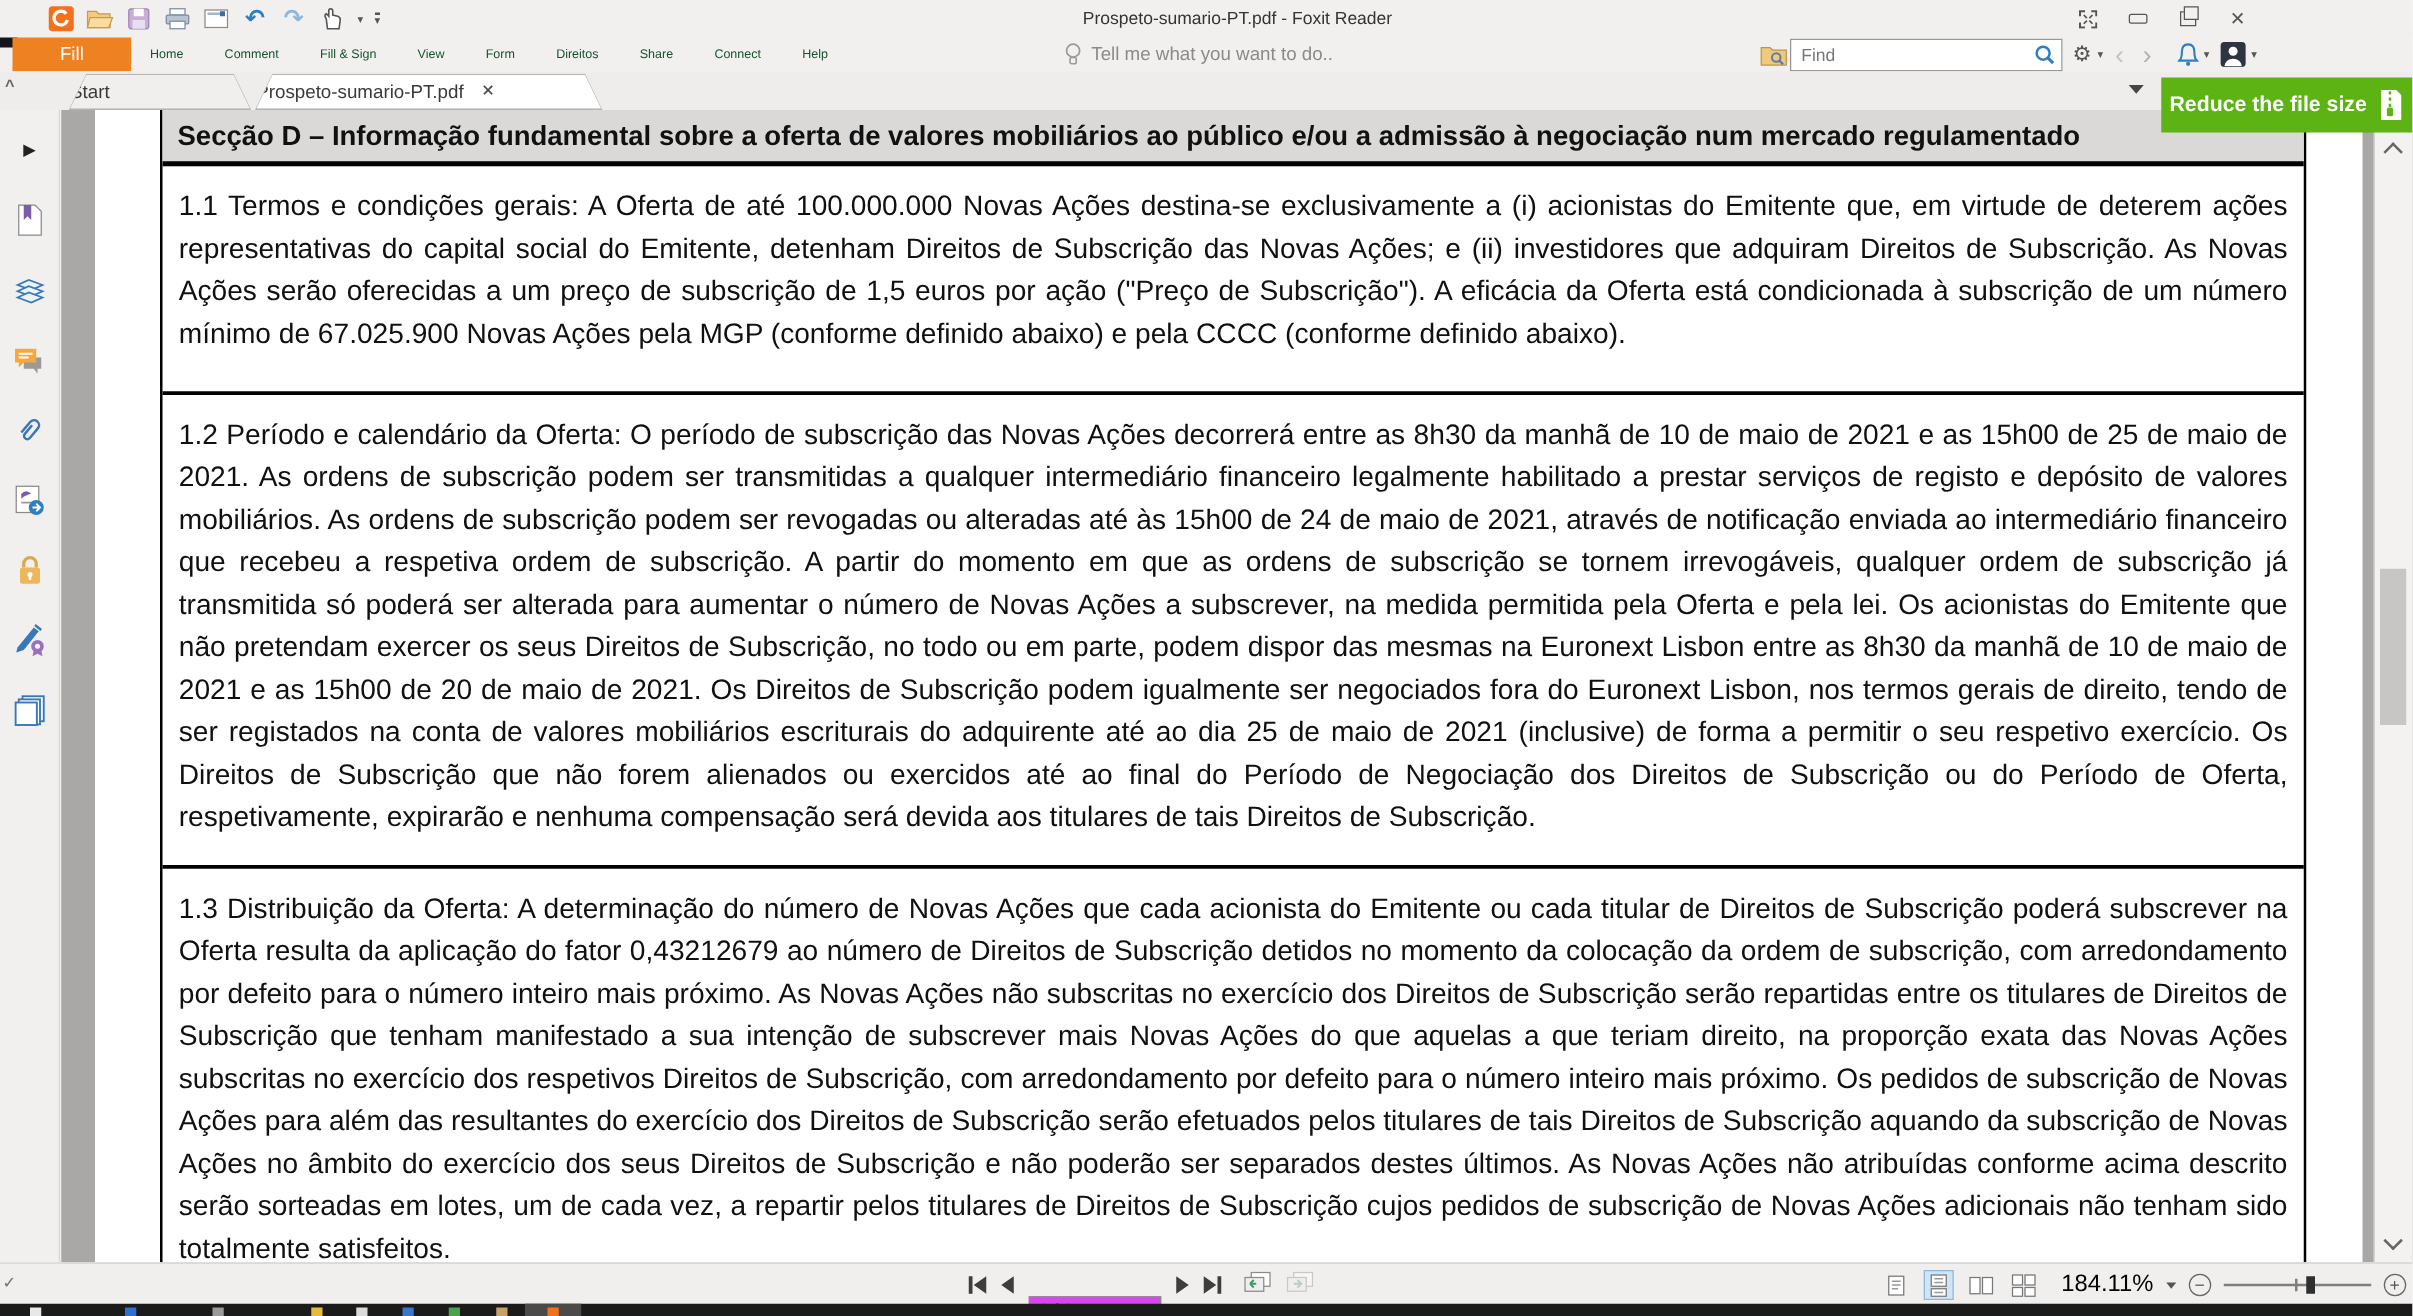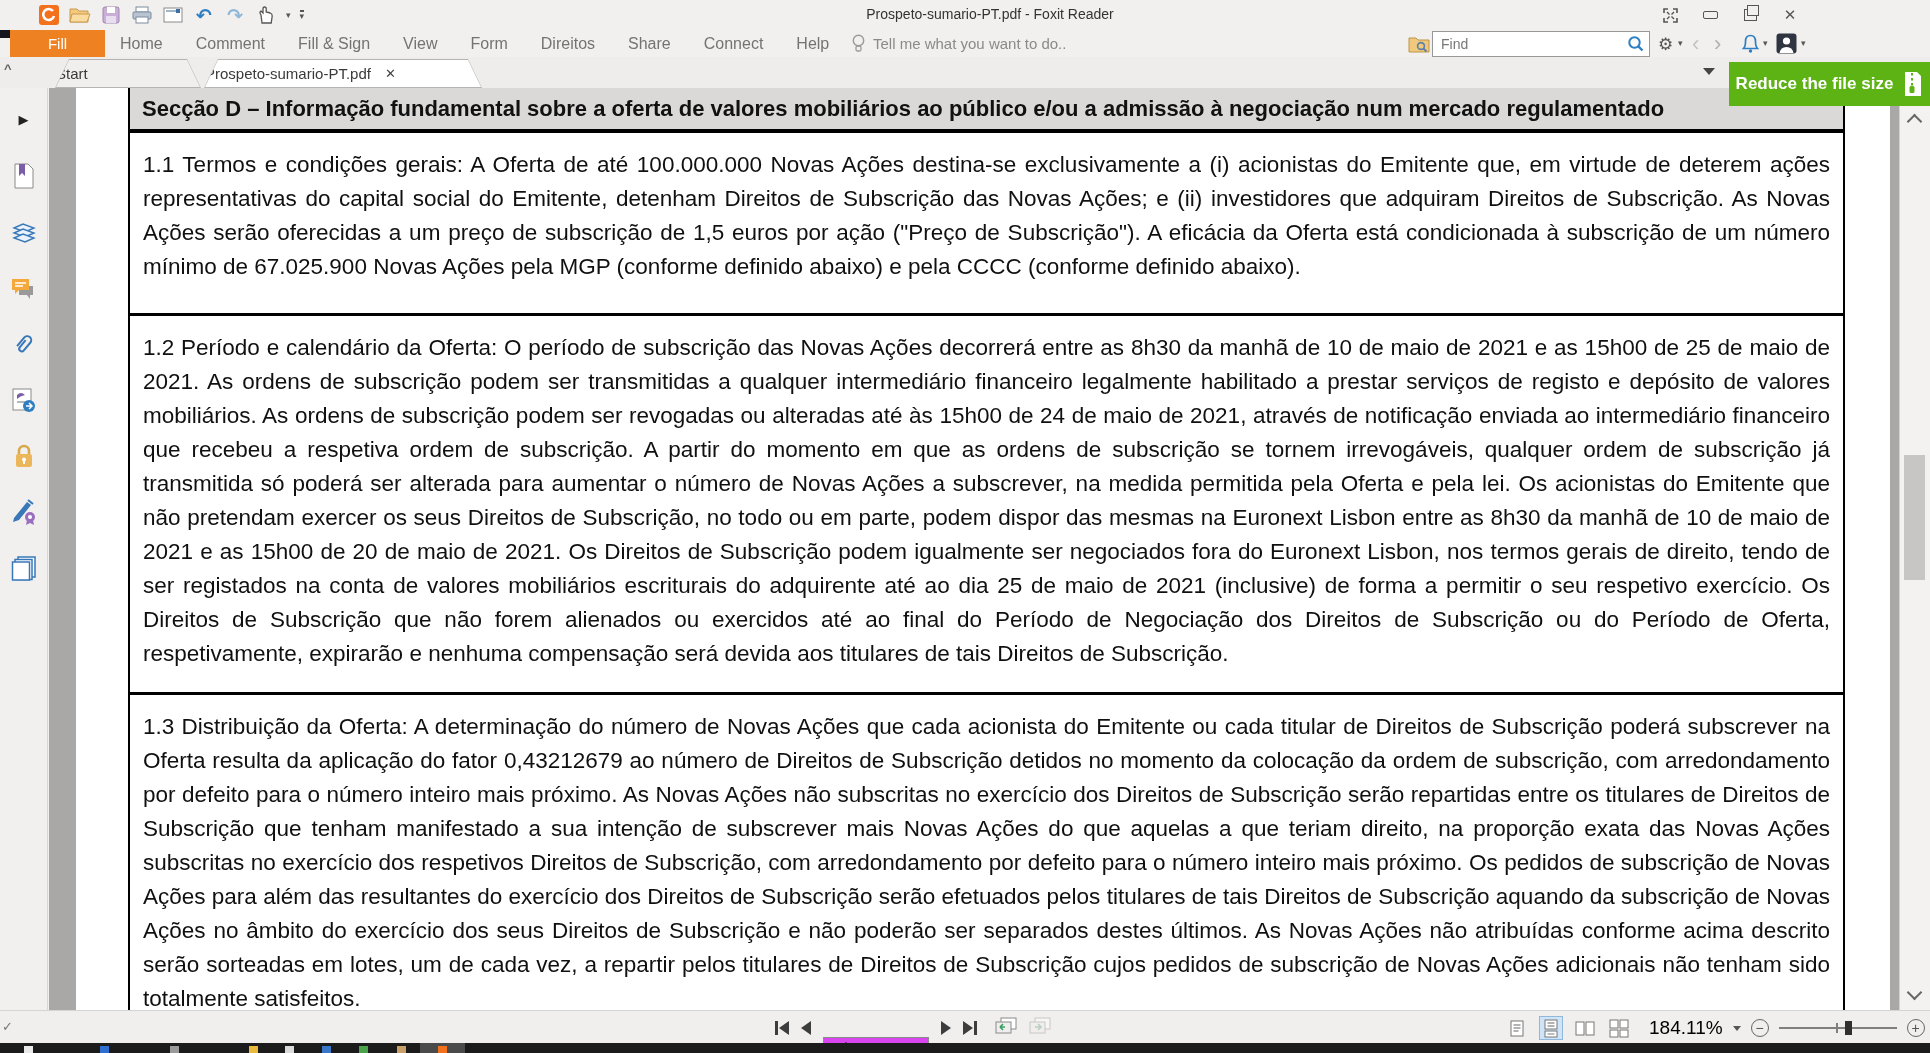--- a/index.html
+++ b/index.html
@@ -17,21 +17,21 @@
   .winctl{position:absolute;top:5px;height:20px;display:flex;align-items:center;gap:24px;left:1662px;}
   .winctl .wc{width:16px;height:14px;display:flex;align-items:center;justify-content:center;color:#555;}
   .wc-min{width:13px;height:6px;border:1.5px solid #555;border-radius:2px;}
   .wc-rest{position:relative;width:11px;height:10px;border:1.5px solid #555;}
   .wc-rest:before{content:"";position:absolute;left:2.5px;top:-5px;width:10px;height:9px;border:1.5px solid #555;background:#f1f0ef;}
   .wc-x{font-size:15px;color:#555;}
 
   
   .ribbonrow{position:absolute;left:0;top:30px;width:100%;height:27px;}
   .file-btn{position:absolute;left:10px;top:0;width:95px;height:27px;background:#ee8122;color:#fff;font-size:15px;display:flex;align-items:center;justify-content:center;}
-  .rtabs{position:absolute;left:120px;top:0;height:27px;display:flex;align-items:center;gap:33px;font-size:16px;color:#737373;}
+  .rtabs{position:absolute;left:120px;top:0;height:27px;display:flex;align-items:center;gap:33px;font-size:10px;color:#14532d;}
   .tellme{position:absolute;left:852px;top:0;height:27px;display:flex;align-items:center;gap:8px;color:#8a8a8a;font-size:15px;}
   .findwrap{position:absolute;left:1432px;top:1px;width:216px;height:24px;background:#fff;border:1px solid #989898;}
   .findwrap input{border:none;outline:none;width:180px;height:20px;margin:1px 0 0 6px;font-size:14px;color:#444;font-family:"Liberation Sans",sans-serif;background:transparent;}
   .findwrap input::placeholder{color:#777;}
   .find-mag{position:absolute;right:4px;top:3px;}
   .rib-r{position:absolute;top:0;height:27px;display:flex;align-items:center;}
 
   
   .tabbar{position:absolute;left:0;top:57px;width:100%;height:31px;background:#eeedec;}
   .tb-chev{position:absolute;left:4px;top:4px;color:#666;font-size:13px;font-weight:bold;}

